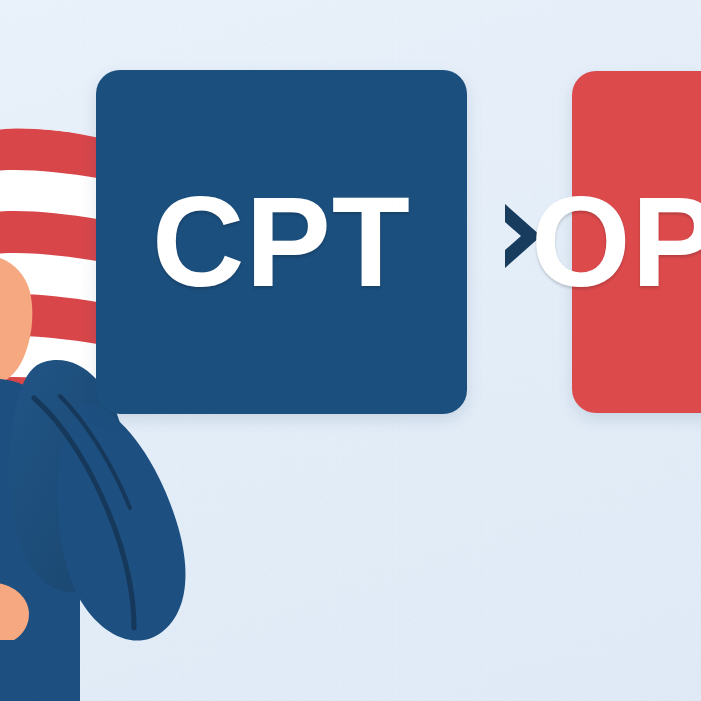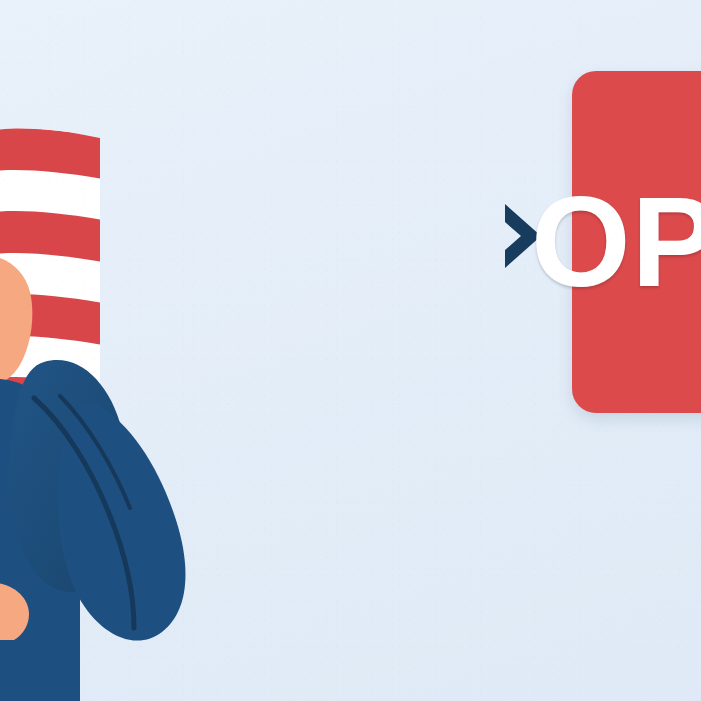--- a/index.html
+++ b/index.html
@@ -126,20 +126,23 @@
       <path d="M 34 398 C 64 424 92 470 110 516 C 126 556 134 592 134 628" fill="none" stroke="#16385a" stroke-width="5" stroke-linecap="round"></path>
       <path d="M 60 396 C 88 424 114 468 130 508" fill="none" stroke="#16385a" stroke-width="4" stroke-linecap="round"></path>
 
       <path d="M -40 592 C -18 578 8 580 22 596 C 34 610 30 630 14 640
                C -6 652 -28 648 -40 638 Z" fill="#f6a981"></path>
 
       <path d="M -40 640 L 16 640 C 28 662 36 682 38 701 L -40 701 Z" fill="#1d5080"></path>
     </g>
   </svg>
 
+  <div class="card" id="card-cpt">
+    <span class="card-label">CPT</span>
+  </div>
 
   <div id="chevron">
     <svg viewBox="0 0 50 76" width="50" height="76" xmlns="http://www.w3.org/2000/svg">
       <path d="M 8 6 L 44 38 L 8 70 L 8 52 L 24 38 L 8 24 Z" fill="#183c5e"></path>
     </svg>
   </div>
 
   <div class="card" id="card-opt">
     <span class="card-label">OPT</span>
   </div>

